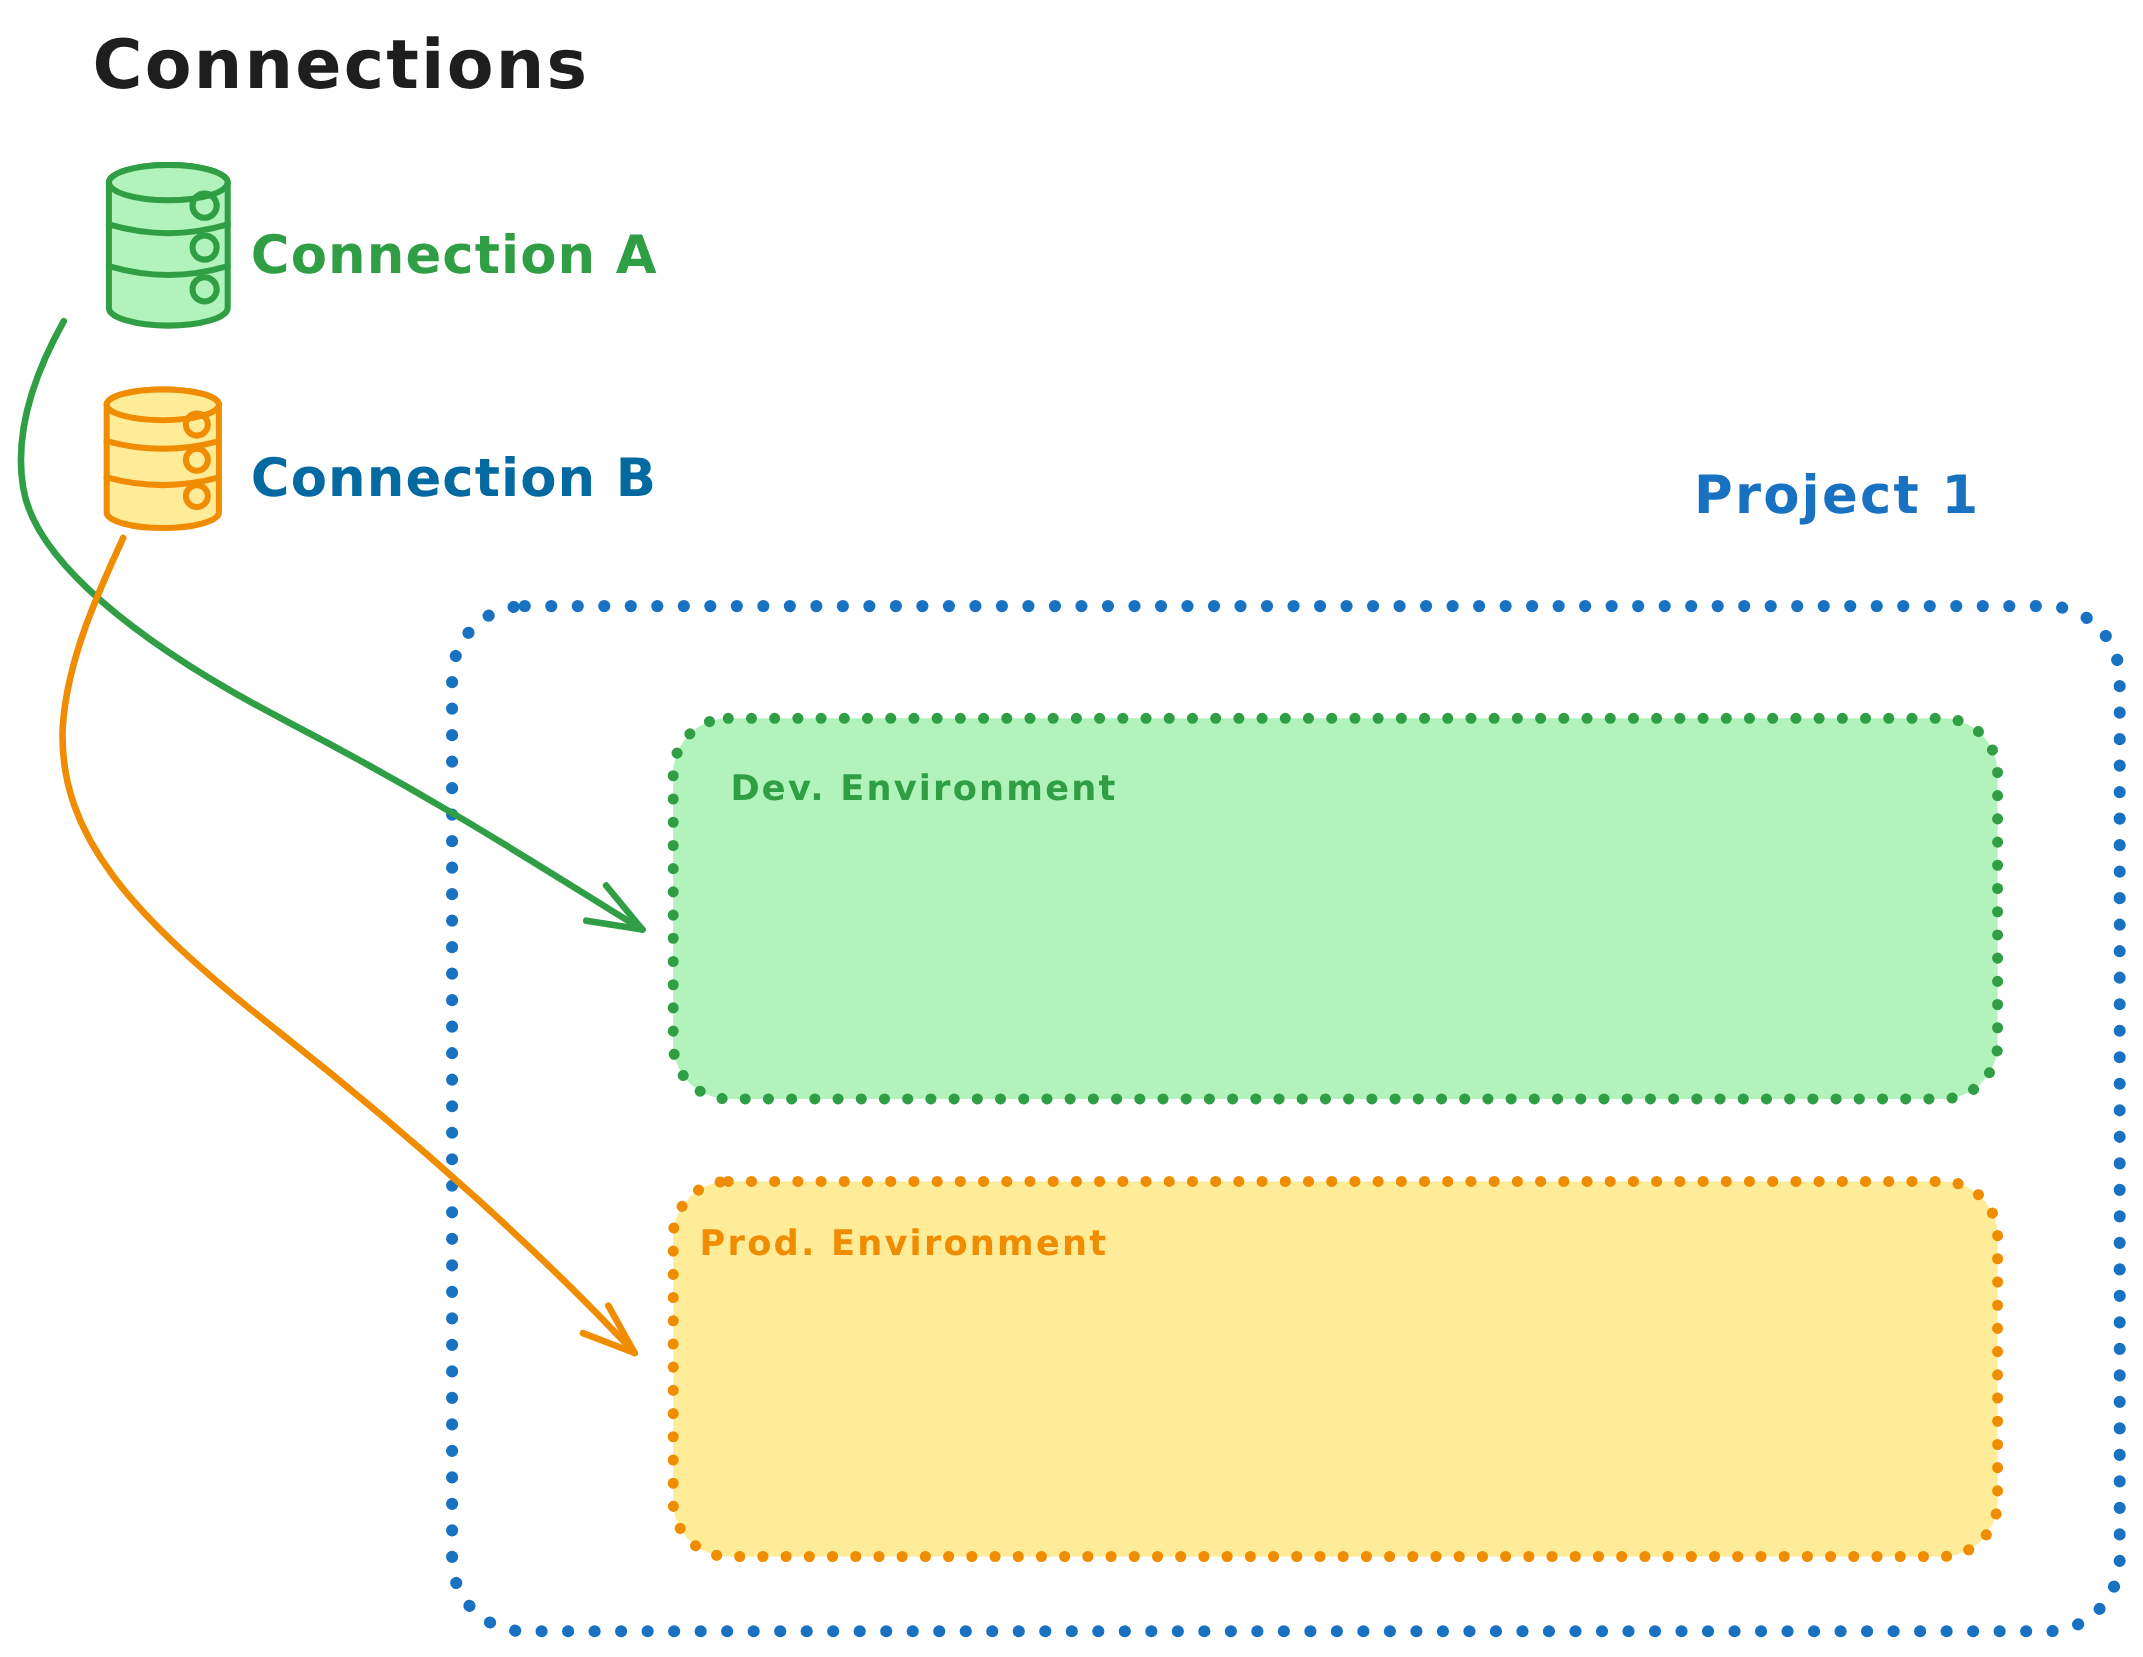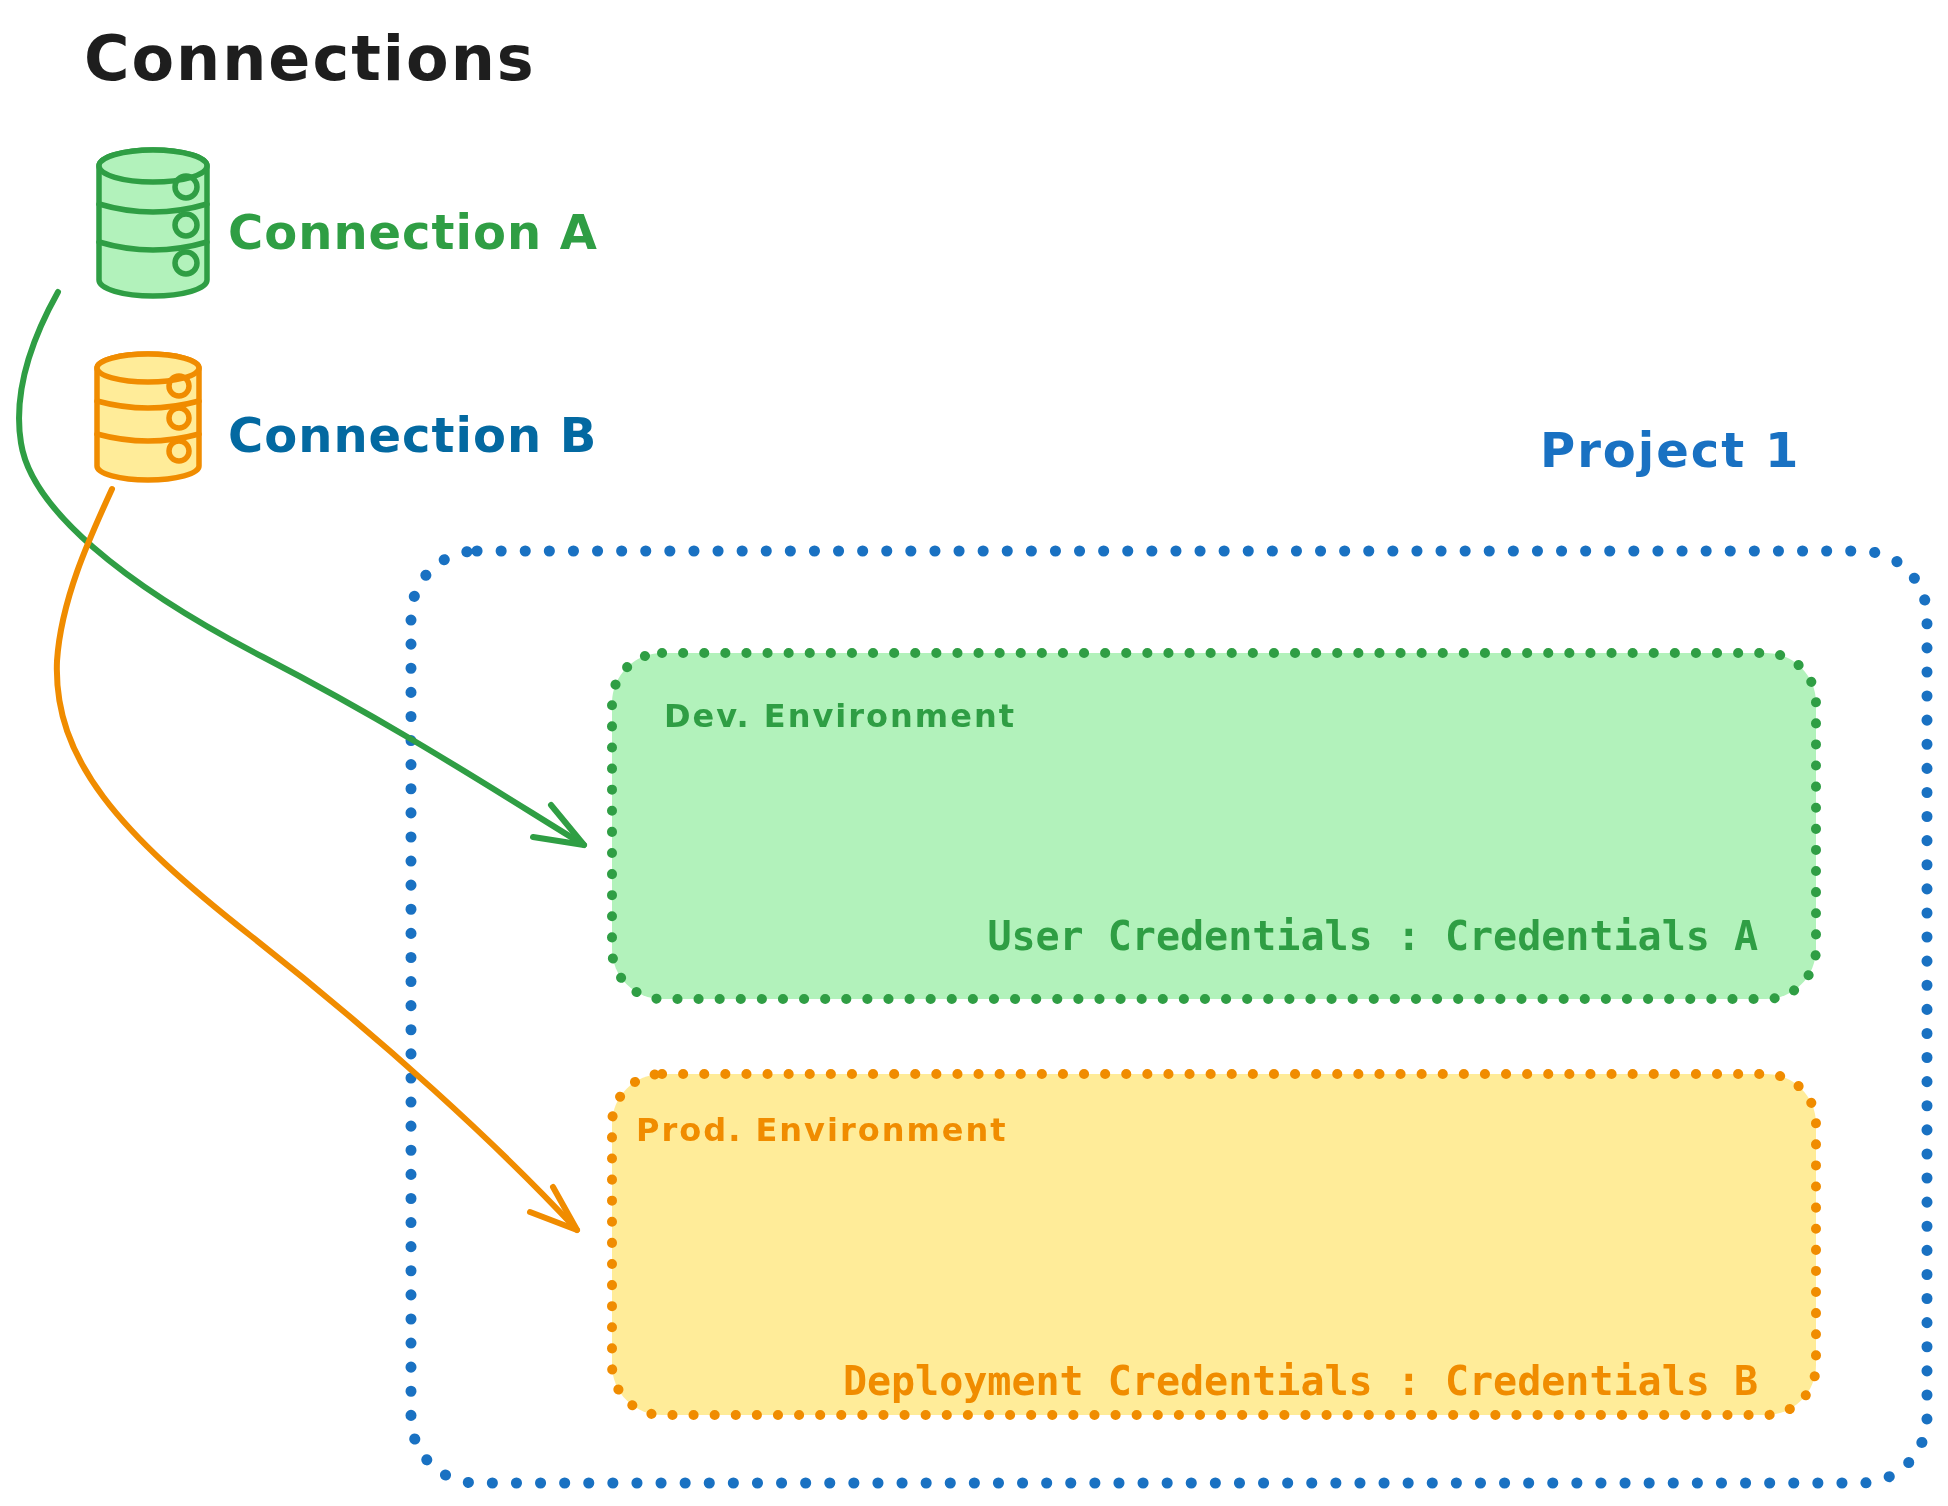--- a/index.html
+++ b/index.html
@@ -104,19 +104,17 @@
   <div class="txt title" style="color: rgb(30, 30, 30);">Connections</div>
 
   <div class="txt conn-label conn-a" style="color: rgb(47, 158, 68);">Connection A</div>
 
   <div class="txt conn-label conn-b" style="color: #0369a1;">Connection B</div>
 
   <div class="txt project-title" style="color: rgb(25, 113, 194);">Project 1</div>
 
   <div class="txt env-title env-dev-title" style="color: rgb(47, 158, 68);">Dev. Environment</div>
 
-  <div class="txt cred cred-dev" style="color: rgb(47, 158, 68);">User Credentials : Credentials A</div>
 
   <div class="txt env-title env-prod-title" style="color: rgb(240, 140, 0);">Prod. Environment</div>
 
-  <div class="txt cred cred-prod" style="color: rgb(240, 140, 0);">Deployment Credentials : Credentials B</div>
 
 </div>
 
 </body></html>

